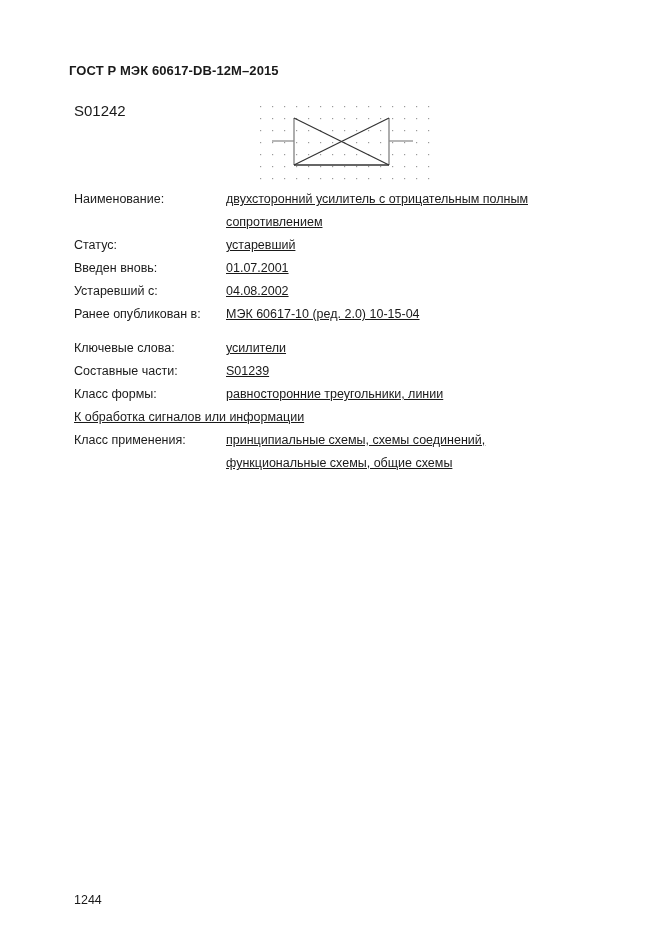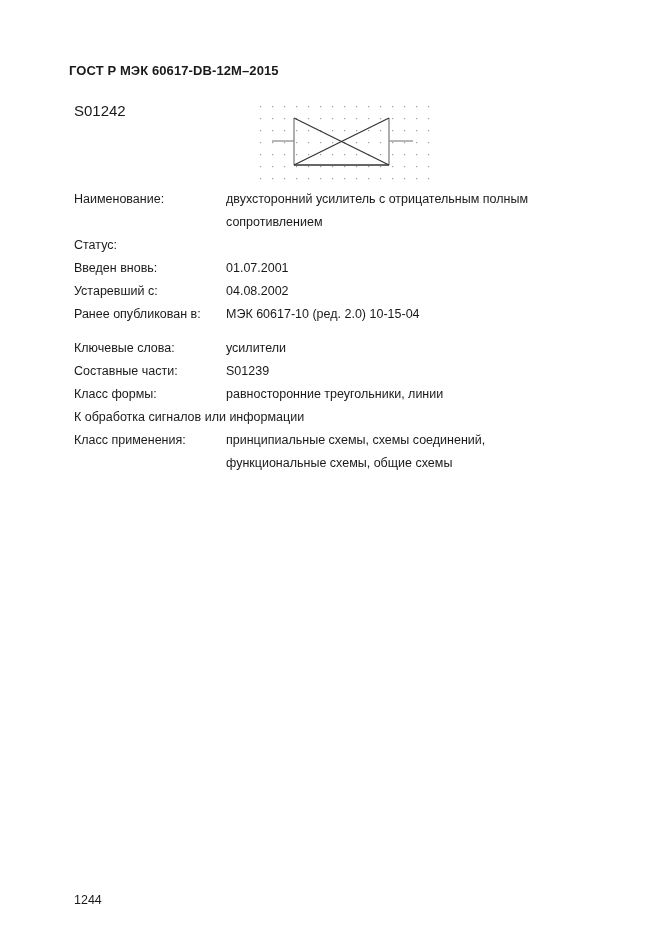--- a/index.html
+++ b/index.html
@@ -4,21 +4,21 @@
 <style>
   html, body { margin: 0; padding: 0; background: #ffffff; }
   body { width: 661px; height: 936px; position: relative; overflow: hidden;
          font-family: "Liberation Sans", "DejaVu Sans", sans-serif; color: #1a1a1a; }
   .header { position: absolute; left: 69px; top: 63px; font-size: 13px; font-weight: bold; letter-spacing: 0.1px; }
   .code { position: absolute; left: 74px; top: 102px; font-size: 15px; font-weight: normal; }
   .symbol { position: absolute; left: 256px; top: 100px; width: 175px; height: 82px; }
   .fields { position: absolute; left: 74px; top: 188px; width: 500px; }
   .row { display: flex; font-size: 12.5px; line-height: 23px; }
   .row .lbl { width: 152px; flex: none; }
-  .row .val { flex: 1; }
+  .row .val { flex: 1; text-decoration: underline; }
   .gap { height: 11px; }
   .pagenum { position: absolute; left: 74px; top: 893px; font-size: 12.5px; }
 </style>
 </head>
 <body>
 
 <div class="header">ГОСТ Р МЭК 60617-DB-12M–2015</div>
 
 <div class="code">S01242</div>
 
@@ -149,20 +149,21 @@
 <div class="fields">
   <div class="row">
     <span class="lbl">Наименование:</span>
     <span class="val">
       <span>двухсторонний усилитель с отрицательным полным</span><br>
       <span>сопротивлением</span>
     </span>
   </div>
   <div class="row">
     <span class="lbl">Статус:</span>
+    <span class="val">устаревший</span>
   </div>
   <div class="row">
     <span class="lbl">Введен вновь:</span>
     <span class="val">01.07.2001</span>
   </div>
   <div class="row">
     <span class="lbl">Устаревший с:</span>
     <span class="val">04.08.2002</span>
   </div>
   <div class="row">

